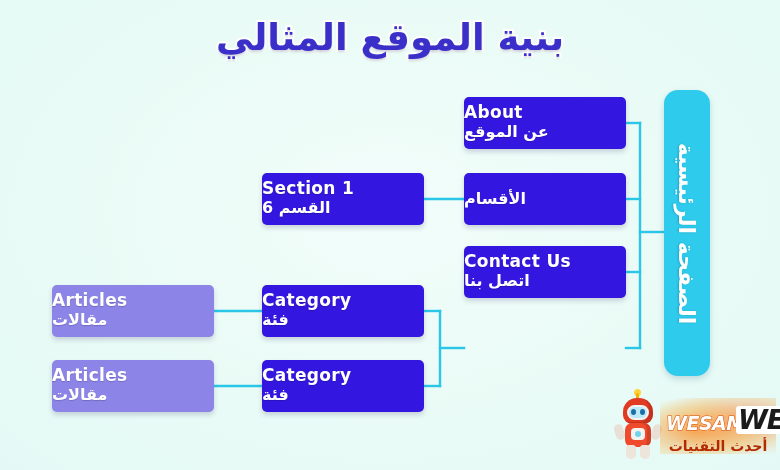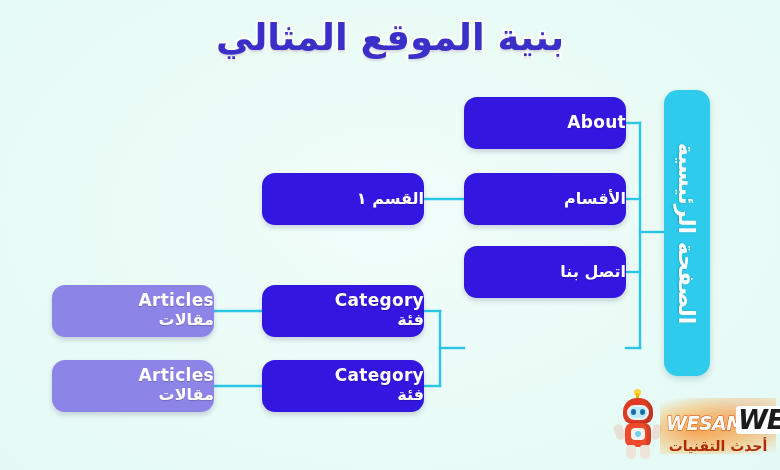--- a/index.html
+++ b/index.html
@@ -32,24 +32,24 @@
     white-space:nowrap;
   }
 
   
   .lines{position:absolute;left:0;top:0;width:780px;height:470px;}
 
   
   .node{
     position:absolute;
     box-sizing:border-box;
-    border-radius:13px;
+    border-radius:5px;
     display:flex;
     flex-direction:column;
-    align-items:flex-end;
+    align-items:flex-start;
     justify-content:center;
     text-align:center;
     color:#ffffff;
     box-shadow:0 3px 5px rgba(70,70,120,.22);
     z-index:3;
   }
   .node .en{
     font-size:17px;
     font-weight:bold;
     line-height:1.05;
@@ -175,33 +175,36 @@
       <path d="M262,386 H214"></path>
     </g>
   </svg>
 
   <div class="home" style="left:664px;top:90px;width:46px;height:286px;">
     <span>الصفحة الرئيسية</span>
   </div>
 
   <div class="node primary" style="left:464px;top:97px;width:162px;height:52px;">
     <div class="en">About</div>
+    <div class="ar">عن الموقع</div>
   </div>
 
   <div class="node primary" style="left:464px;top:173px;width:162px;height:52px;">
     <div class="ar">الأقسام</div>
   </div>
 
   <div class="node primary" style="left:464px;top:246px;width:162px;height:52px;">
+    <div class="en">Contact Us</div>
     <div class="ar">اتصل بنا</div>
   </div>
 
 
   <div class="node primary" style="left:262px;top:173px;width:162px;height:52px;">
-    <div class="ar">القسم ١</div>
+    <div class="en">Section 1</div>
+    <div class="ar">القسم 6</div>
   </div>
 
   <div class="node primary" style="left:262px;top:285px;width:162px;height:52px;">
     <div class="en">Category</div>
     <div class="ar">فئة</div>
   </div>
 
   <div class="node primary" style="left:262px;top:360px;width:162px;height:52px;">
     <div class="en">Category</div>
     <div class="ar">فئة</div>

